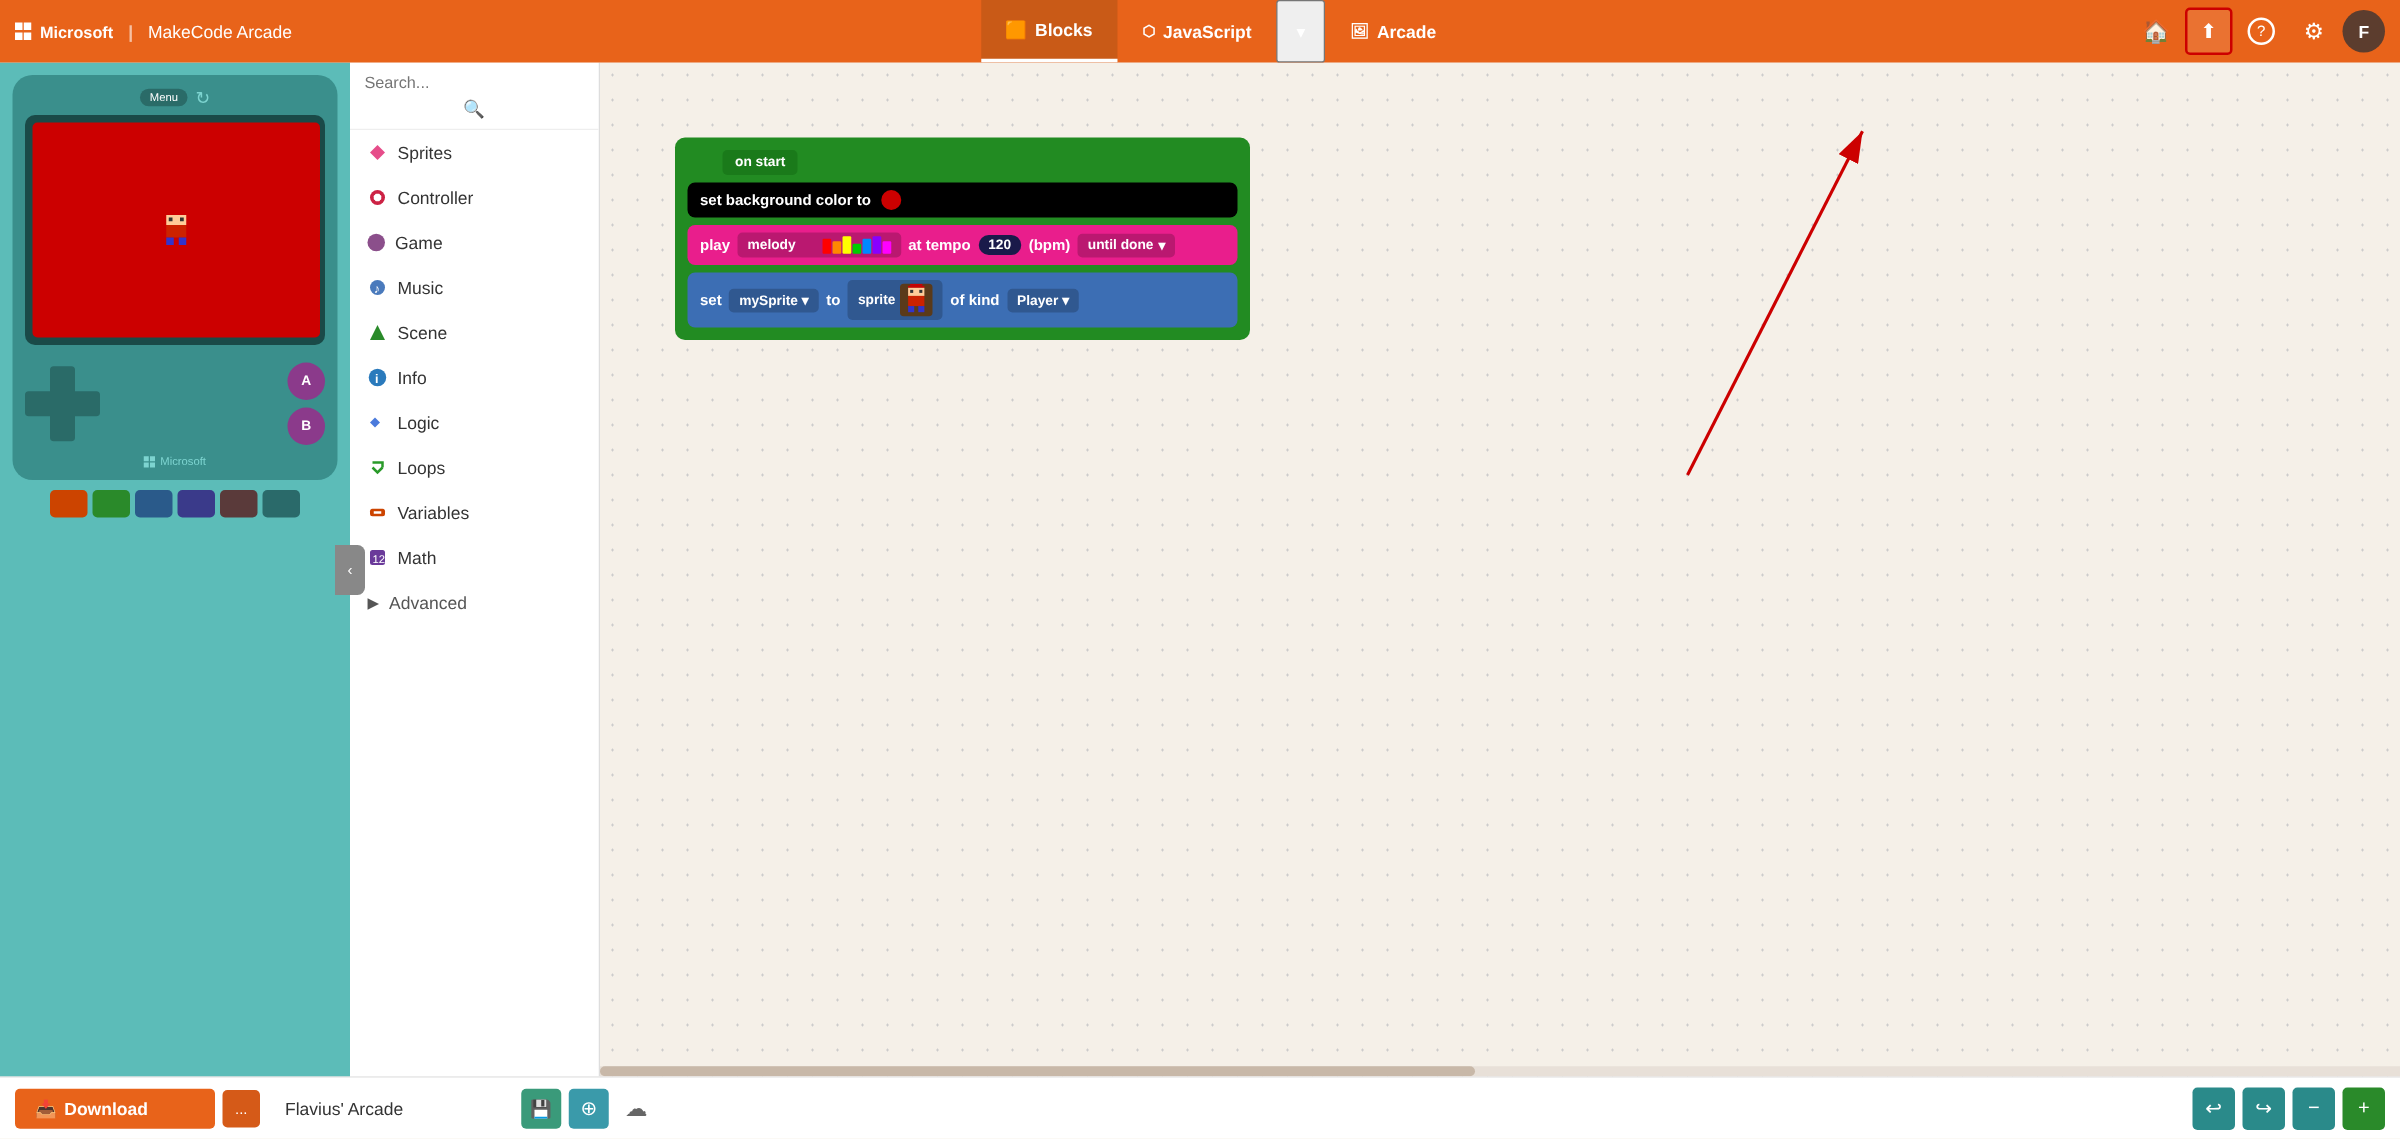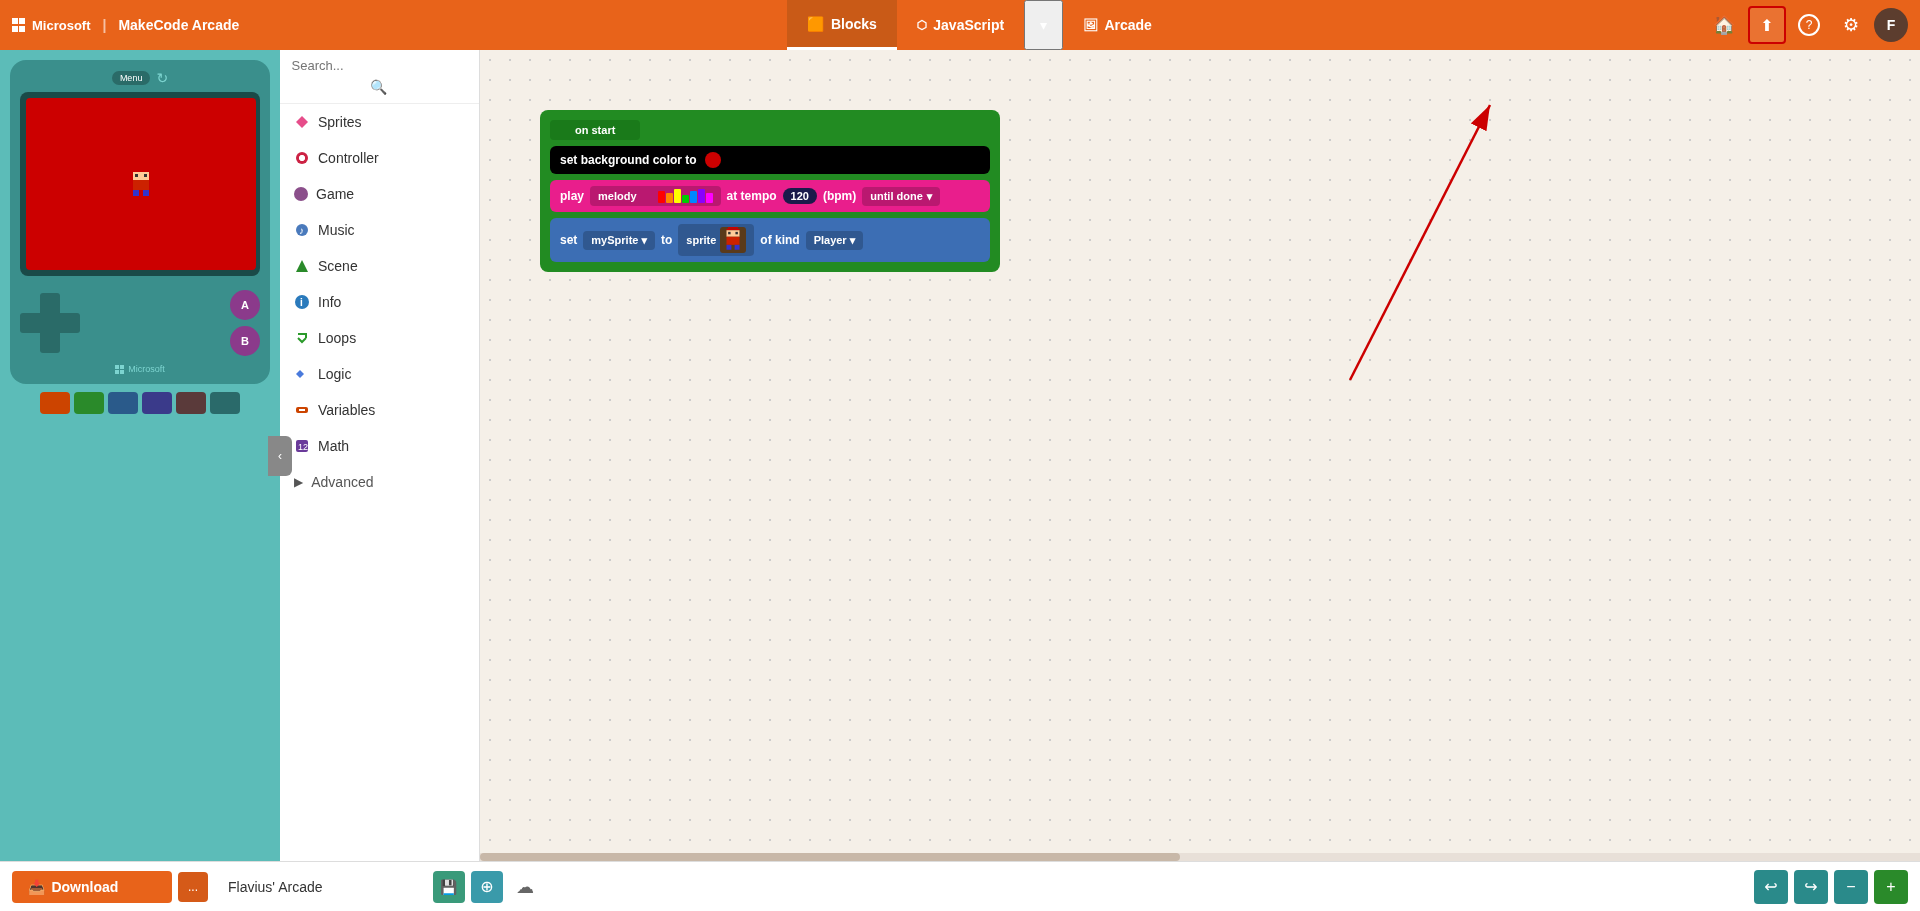--- a/index.html
+++ b/index.html
@@ -324,26 +324,27 @@
       border-radius: 8px;
       padding: 10px;
       display: inline-flex;
       flex-direction: column;
       gap: 6px;
       min-width: 460px;
     }
     .block-header {
       background: #1a7a1a;
       border-radius: 4px;
-      padding: 4px 25px;
+      padding: 4px 10px;
       color: white;
       font-size: 11px;
       font-weight: 600;
       display: inline-block;
       width: fit-content;
+      margin-left: 28px;
     }
     .block-row {
       display: flex;
       align-items: center;
       gap: 4px;
       border-radius: 6px;
       padding: 6px 10px;
       font-size: 12px;
       font-weight: 600;
       color: white;
@@ -415,21 +416,21 @@
       color: white;
       border: none;
       border-radius: 4px;
       padding: 8px 10px;
       font-size: 12px;
       cursor: pointer;
     }
     .project-name-area {
       display: flex;
       align-items: center;
-      gap: 24px;
+      gap: 8px;
       margin-left: 20px;
     }
     .project-name-input {
       border: none;
       outline: none;
       font-size: 14px;
       color: #333;
       font-weight: 500;
       background: transparent;
     }
@@ -480,21 +481,21 @@
 <div class="navbar">
   <div class="navbar-brand">
     <span style="display:grid;grid-template-columns:6px 6px;gap:1px;width:14px;height:14px;">
       <span style="background:white;width:6px;height:6px;"></span>
       <span style="background:white;width:6px;height:6px;"></span>
       <span style="background:white;width:6px;height:6px;"></span>
       <span style="background:white;width:6px;height:6px;"></span>
     </span>
     <span style="color:white;font-size:13px;">Microsoft</span>
     <span style="color:rgba(255,255,255,0.6);margin:0 6px;">|</span>
-    <span style="color:white;font-size:14px;font-weight:700;">MakeCode Arcade</span>
+    <span style="color:white;font-size:14px;font-weight:400;">MakeCode Arcade</span>
   </div>
 
   <div class="navbar-center">
     <button class="nav-tab active">
       <span style="font-size:14px;">🟧</span>
       <span>Blocks</span>
     </button>
     <button class="nav-tab">
       <span style="font-size:12px;">⬡</span>
       <span>JavaScript</span>
@@ -642,32 +643,32 @@
         <svg width="16" height="16" viewBox="0 0 16 16">
             <circle cx="8" cy="8" r="7" fill="#2a7abc"></circle>
             <text x="6" y="12" font-size="10" fill="white" font-weight="bold">i</text>
           </svg>
       </div>
       <span>Info</span>
     </div>
     <div class="toolbox-item">
       <div class="toolbox-icon">
         <svg width="16" height="16" viewBox="0 0 16 16">
-            <path d="M4 4 L12 4 L12 8 M12 8 L8 12 L4 8" stroke="#2a9a2a" stroke-width="2" fill="none"></path>
-          </svg>
-      </div>
-      <span>Loops</span>
+            <path d="M2 8 L6 4 L10 8 L6 12 Z" fill="#4a7adc"></path>
+          </svg>
+      </div>
+      <span>Logic</span>
     </div>
     <div class="toolbox-item">
       <div class="toolbox-icon">
         <svg width="16" height="16" viewBox="0 0 16 16">
-            <path d="M2 8 L6 4 L10 8 L6 12 Z" fill="#4a7adc"></path>
-          </svg>
-      </div>
-      <span>Logic</span>
+            <path d="M4 4 L12 4 L12 8 M12 8 L8 12 L4 8" stroke="#2a9a2a" stroke-width="2" fill="none"></path>
+          </svg>
+      </div>
+      <span>Loops</span>
     </div>
     <div class="toolbox-item">
       <div class="toolbox-icon">
         <svg width="16" height="16" viewBox="0 0 16 16">
             <rect x="2" y="5" width="12" height="6" rx="2" fill="#cc4400"></rect>
             <rect x="5" y="7" width="6" height="2" fill="white"></rect>
           </svg>
       </div>
       <span>Variables</span>
     </div>

